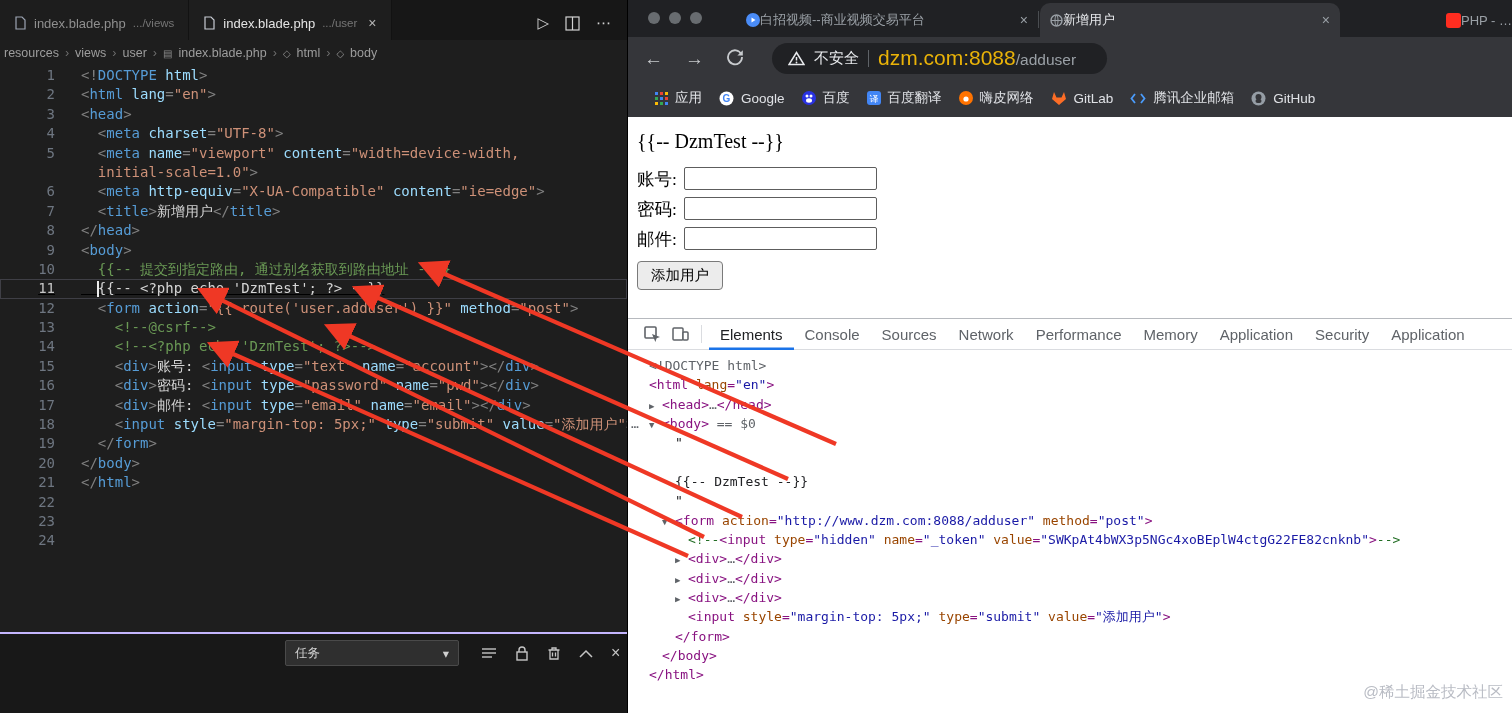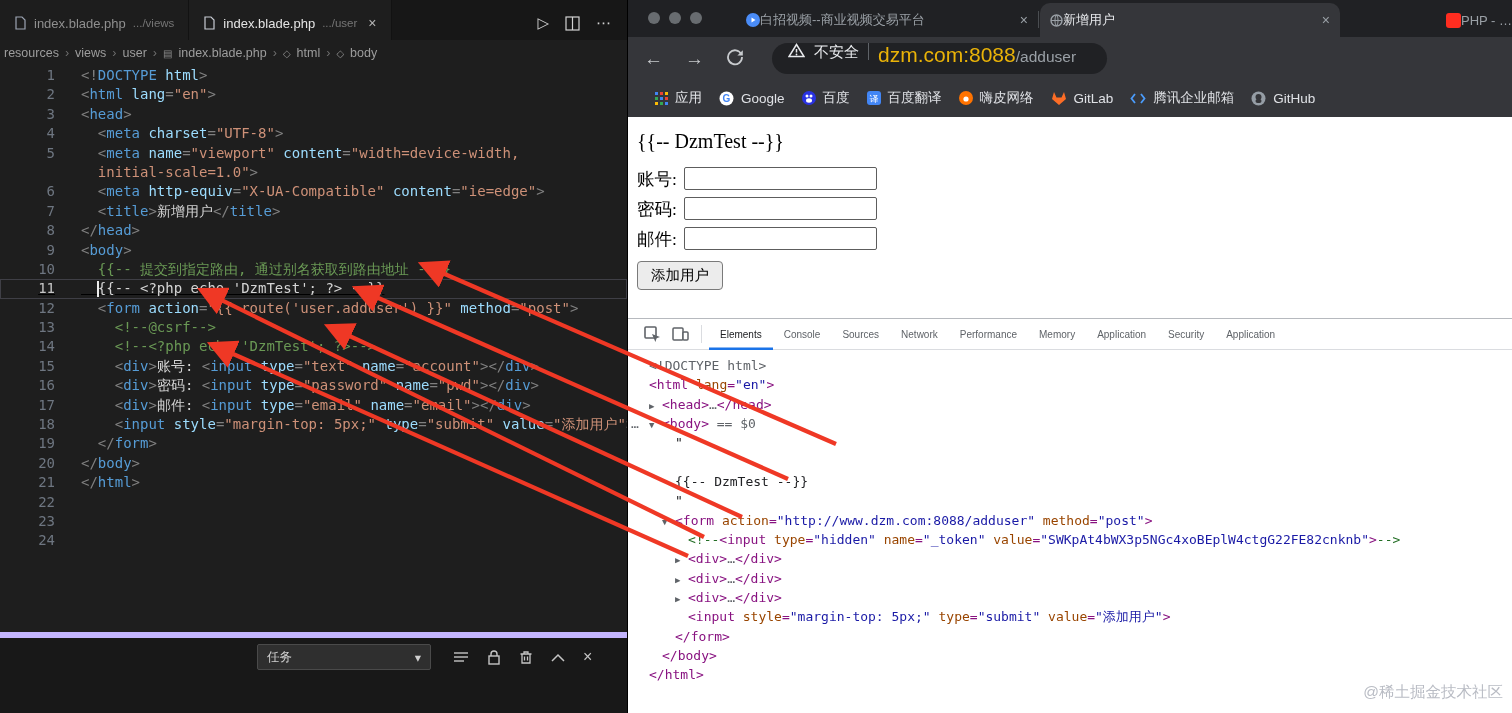--- a/index.html
+++ b/index.html
@@ -22,21 +22,21 @@
   .crumb-ic { color:#8a8a8a; font-size:10px; }
   .code { position:absolute; top:66px; left:0; width:627px; font:14px/19.4px "DejaVu Sans Mono", monospace; }
   .code-row { display:flex; height:19.4px; }
   .code-row.current { box-shadow: inset 0 0 0 1px #3f3f46; text-decoration: underline; }
   .gutter { flex:0 0 55px; text-align:right; color:#6e7681; }
   .code-row.current .gutter { color:#c6c6c6; }
   .codetxt { margin-left:26px; white-space:pre; }
   .tk-p { color:#808080; } .tk-t { color:#569cd6; } .tk-a { color:#9cdcfe; }
   .tk-v { color:#ce9178; } .tk-c { color:#6a9955; } .tk-w { color:#d4d4d4; }
   .cursor { position:absolute; left:97px; top:281px; width:1.5px; height:16px; background:#ececec; }
-  .panel { position:absolute; left:0; top:632px; width:749px; height:81px; background:#181818; border-top:6px solid #c4b5fd; }
+  .panel { position:absolute; left:0; top:632px; width:749px; height:81px; background:#181818; border-top:2px solid #c4b5fd;padding-left:28px; }
   .panel-header { display:flex; align-items:center; height:38px; }
   .task-select { margin-left:257px; width:174px; height:26px; background:#2f2f2f; border:1px solid #4a4a4a;
                  border-radius:2px; display:flex; align-items:center; justify-content:space-between;
                  padding:0 9px; color:#d0d0d0; font-size:12.5px; }
   .panel-icons { display:flex; align-items:center; gap:18px; margin-left:22px; color:#c5c5c5; }
   .panel-icons svg { display:block; }
   .panel-x { font-size:16px; color:#c5c5c5; }
 
   
   .browser { position:absolute; left:627px; top:0; width:885px; height:713px; background:#202124; border-left:1px solid #000; }
@@ -45,21 +45,21 @@
   .light { width:12px; height:12px; border-radius:50%; background:#686c70; }
   .btab { position:absolute; bottom:0; height:34px; display:flex; align-items:center; gap:0;
           padding:0 10px; font-size:13px; color:#9aa0a6; overflow:hidden; white-space:nowrap; }
   .btab .btab-title { flex:1; overflow:hidden; text-overflow:ellipsis; }
   .btab.active { background:#35363a; border-radius:10px 10px 0 0; color:#e8eaed; }
   .btab-close { color:#9aa0a6; font-size:14px; }
   .tab-divider { position:absolute; bottom:9px; width:1px; height:17px; background:#4a4d51; }
   .navbar { position:absolute; top:37px; left:0; width:885px; height:42px; background:#35363a;
             display:flex; align-items:center; padding-left:16px; gap:22px; }
   .nav-ic { color:#c8cbce; font-size:19px; line-height:1; }
-  .omnibox { display:flex; gap:9px; height:31px; background:#202124;
+  .omnibox { display:flex; align-items:center; gap:9px; height:31px; background:#202124;
              border-radius:16px; padding:0 16px; margin-left:6px; min-width:335px; }
   .warn-label { color:#e8eaed; font-size:15px; }
   .omni-sep { width:1px; height:17px; background:#5f6368; }
   .url-host { color:#eab308; font-size:21px; }
   .url-path { color:#9aa0a6; font-size:15.5px; }
   .bookmarks { position:absolute; top:79px; left:0; width:885px; height:38px; background:#35363a;
                display:flex; align-items:center; gap:17px; padding-left:27px; font-size:13.5px; color:#e0e2e6; }
   .bm { display:flex; align-items:center; gap:7px; white-space:nowrap; }
   .bm svg { display:block; }
 
@@ -68,21 +68,21 @@
   .page-heading { padding:13px 0 9px 9px; font-size:20px; }
   .form-row { display:flex; align-items:center; margin:3px 0 0 9px; font-size:17.5px; height:27px; }
   .form-row input { width:193px; height:23px; margin-left:7px; border:1.5px solid #5d5d5d; border-radius:2px; background:#fff; }
   .submit-btn { margin:9px 0 0 9px; font-size:14.5px; padding:4px 13px; background:#ececec;
                 border:1px solid #7a7a7a; border-radius:4px; color:#000; font-family:"Liberation Sans",sans-serif; }
 
   .devtools { position:absolute; top:318px; left:0; width:885px; height:395px; background:#fff; border-top:1px solid #b6b9be; }
   .dt-toolbar { height:31px; border-bottom:1px solid #dadce0; display:flex; align-items:center; padding-left:10px; }
   .dt-iconbtn { width:28px; display:flex; justify-content:center; color:#5f6368; }
   .dt-sep { width:1px; height:18px; background:#dadce0; margin:0 7px; }
-  .dt-tab { padding:0 11px; height:31px; display:flex; align-items:center; font-size:10px; color:#5f6368; }
+  .dt-tab { padding:0 11px; height:31px; display:flex; align-items:center; font-size:15px; color:#5f6368; }
   .dt-tab.active { color:#202124; box-shadow: inset 0 -2.5px 0 #1a73e8; }
   .dt-tree { position:absolute; top:32px; left:0; right:0; bottom:0; padding-top:5px;
              font:13px/19.33px "DejaVu Sans Mono", monospace; color:#202124; overflow:hidden; }
   .dom-row { position:relative; height:19.33px; white-space:pre; }
   .dom-marker { display:inline-block; width:13px; color:#5f6368; font-size:9px; }
   .dom-pre { position:absolute; left:3px; color:#5f6368; }
   .tk-dt { color:#881280; } .tk-da { color:#994500; } .tk-dv { color:#1a1aa6; }
   .tk-dc { color:#236e25; } .tk-dg { color:#5f6368; } .tk-dk { color:#202124; }
   .watermark { position:absolute; right:10px; bottom:10px; font-size:15.5px; color:#b9bcc4; font-family:Liberation Sans, sans-serif; }
 

